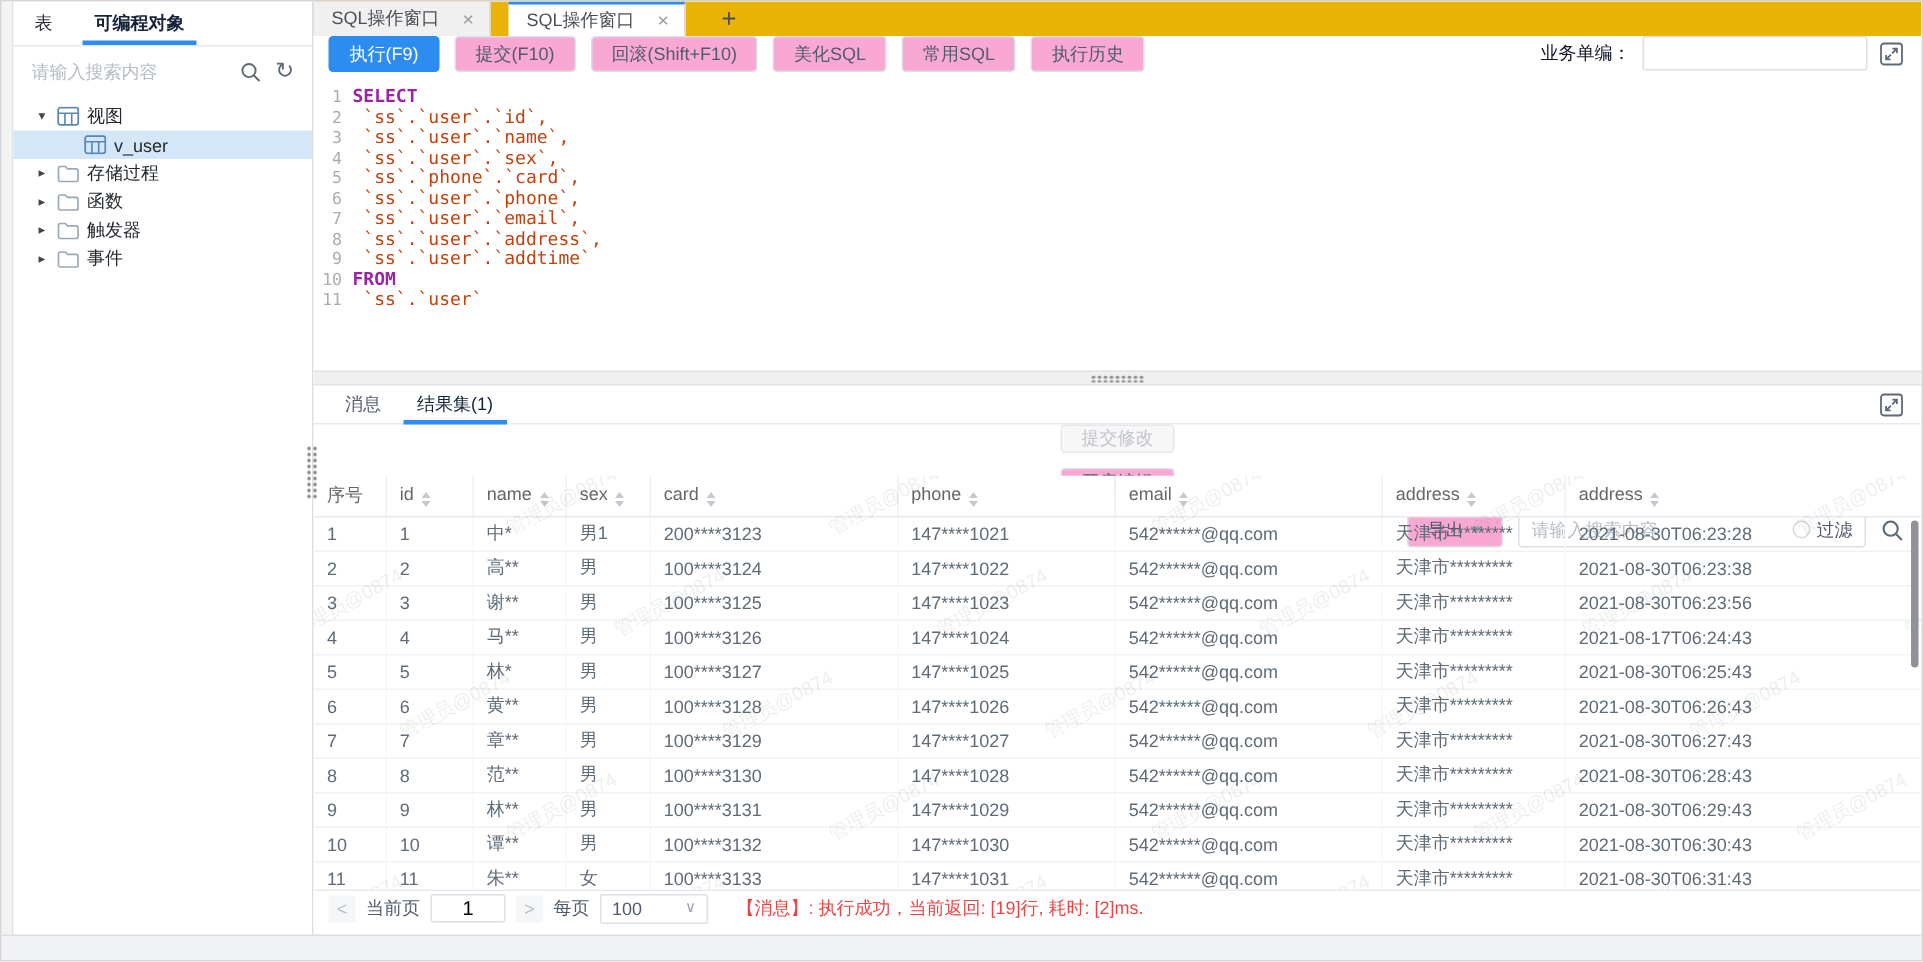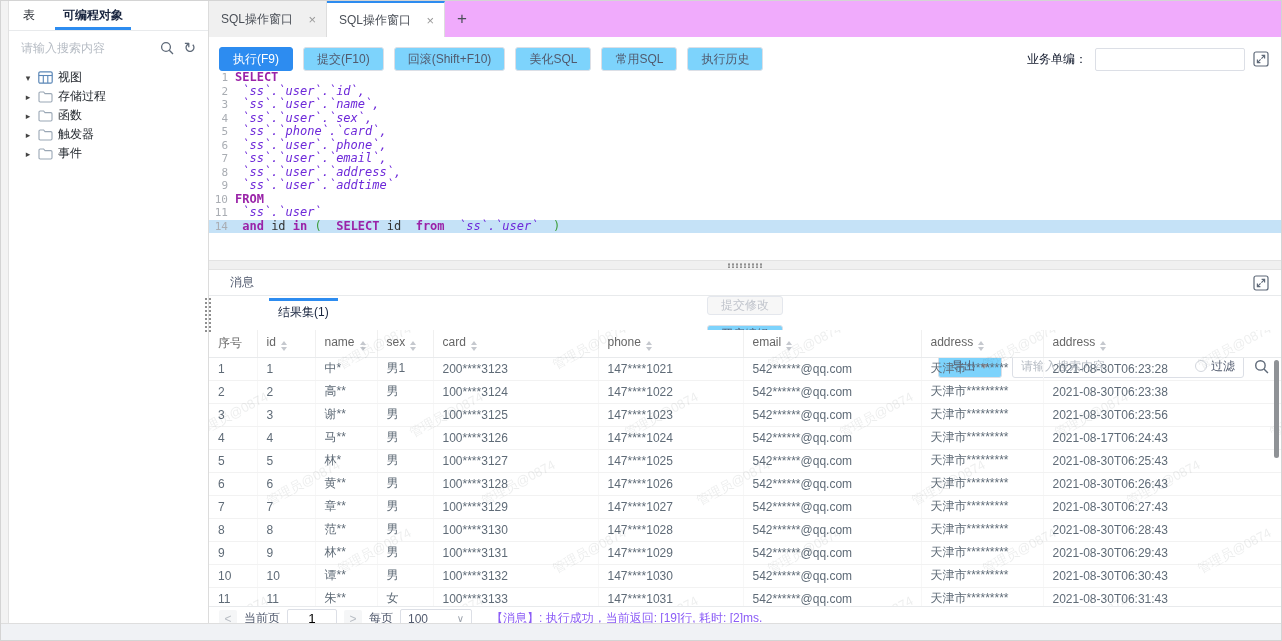--- a/index.html
+++ b/index.html
@@ -19,58 +19,58 @@
   .sb-search input::placeholder { color:#b6bcc4; }
   .icon-btn { display:inline-flex; align-items:center; justify-content:center; cursor:pointer; color:#5e6978; }
   .refresh-glyph { font-size:15px; color:#5e6978; line-height:1; }
   .tree { padding:6px 0; }
   .tree-item { height:19px; display:flex; align-items:center; gap:5px; cursor:pointer; color:#24292f; white-space:nowrap; }
   .tree-item.selected { background:#d3e7f9; }
   .caret { width:10px; font-size:9px; color:#444; text-align:center; flex-shrink:0; }
   .t-icon { flex-shrink:0; display:inline-flex; }
   
   .main { flex:1; display:flex; flex-direction:column; min-width:0; background:#fff; }
-  .tabbar { height:36px; background:#f0abfc; display:flex; align-items:stretch; flex-shrink:0; }
+  .tabbar { height:23px; background:#eab308; display:flex; align-items:stretch; flex-shrink:0;gap:12px; }
   .etab { width:118px; display:flex; align-items:center; padding:0 8px 0 12px; background:#f0f0f0;
           border-right:1px solid #ddd; color:#4a4f57; cursor:pointer; }
   .etab .lbl { flex:1; overflow:hidden; white-space:nowrap; }
   .etab .x { color:#999; font-size:13px; padding:0 2px; }
   .etab.active { background:#fff; border-top:2px solid #2d8cf0; }
   .newtab { width:34px; display:flex; align-items:center; justify-content:center; font-size:17px; color:#4a4f57; cursor:pointer; }
-  .toolbar { height:32px; display:flex; align-items:center; gap:10px; padding:12px 12px 0 10px; flex-shrink:0; }
-  .btn { height:24px; padding:0 13px; background:#7dd3fc; border:1px solid #dcdfe6; border-radius:3px;
+  .toolbar { height:32px; display:flex; align-items:flex-start; gap:10px; padding:0 12px 0 10px; flex-shrink:0; }
+  .btn { height:24px; padding:0 13px; background:#f9a8d4; border:1px solid #dcdfe6; border-radius:3px;
          font-size:12px; color:#515a6e; display:inline-flex; align-items:center; gap:4px; cursor:pointer; font-family:inherit; }
   .btn.primary { background:#2d8cf0; border-color:#2d8cf0; color:#fff; }
   .btn.disabled { background:#f7f7f7; border-color:#e4e7ed; color:#c0c4cc; cursor:default; }
   .toolbar-right { margin-left:auto; display:flex; align-items:center; gap:8px; }
   .biz-label { color:#0f172a; }
   .biz-input { width:150px; height:23px; border:1px solid #dcdfe6; border-radius:2px; outline:none; padding:0 6px; font-family:inherit; }
   
   .editor { height:191px; overflow:hidden; font-family:"DejaVu Sans Mono","Liberation Mono",monospace;
             font-size:12px; flex-shrink:0; padding-top:2px; cursor:text; }
   .cm-line { display:flex; height:13.5px; line-height:13.5px; white-space:pre; }
   .cm-line.hl { background:#c5e2f7; }
   .gutter { width:26px; text-align:right; padding-right:7px; color:#a9adb3; flex-shrink:0; font-size:11px; }
   .tok-k { color:#9a23a8; font-weight:bold; }
-  .tok-i { color:#6d28d9;font-style:italic; }
+  .tok-i { color:#c2410c; }
   .tok-s { color:#d8432a; }
   .tok-p { color:#3d9e3d; }
   .tok-n { color:#333; }
   
   .hsplit { height:10px; background:#f0f0f0; border-top:1px solid #e3e3e3; border-bottom:1px solid #e3e3e3;
             position:relative; flex-shrink:0; cursor:row-resize; }
   .hgrip { position:absolute; left:50%; top:2px; transform:translateX(-50%); width:36px; height:5px;
            background-image:radial-gradient(circle,#8f8f8f 1px,transparent 1.3px); background-size:4px 3px; }
   .vgrip { position:absolute; left:203px; top:296px; width:8px; height:36px; z-index:20; cursor:col-resize;
            background-image:radial-gradient(circle,#8f8f8f 1px,transparent 1.3px); background-size:4px 4px; }
   
   .res-tabs { height:26px; display:flex; align-items:stretch; gap:6px; padding:0 12px; border-bottom:1px solid #e8eaec;
               position:relative; flex-shrink:0; }
   .res-tab { padding:0 9px; line-height:25px; position:relative; color:#515a6e; cursor:pointer; }
-  .res-tab.active { color:#17233d;margin-top:30px; }
+  .res-tab.active { color:#17233d; }
   .res-tab.active::after { content:""; position:absolute; left:0; right:0; bottom:-1px; height:3px; background:#2d8cf0; }
   .res-expand { position:absolute; right:12px; top:5px; }
   .res-toolbar { height:34px; display:flex; align-items:center; gap:10px; padding:0 12px; flex-shrink:0;flex-direction:column; }
   .rt-right { margin-left:auto; display:flex; align-items:center; gap:10px; }
   .search-box { display:flex; align-items:center; justify-content:space-between; border:1px solid #dcdfe6;
                 border-radius:3px; height:24px; width:232px; padding:0 8px; }
   .search-box input { border:none; outline:none; flex:1; font-size:12px; min-width:0; font-family:inherit; }
   .search-box input::placeholder { color:#b6bcc4; }
   .filter { display:flex; align-items:center; gap:4px; color:#515a6e; cursor:pointer; }
   .radio { width:12px; height:12px; border:1px solid #d3d7de; border-radius:50%; background:#fff; }
@@ -92,21 +92,21 @@
   .wm { position:absolute; transform:rotate(-28deg); color:rgba(50,55,60,0.085); font-size:13px; white-space:nowrap; }
   
   .pagination { height:24px; display:flex; align-items:center; gap:7px; padding:0 10px; border-top:1px solid #e8eaec;
                 color:#515a6e; flex-shrink:0; background:#fff; }
   .pg-btn { width:18px; height:18px; background:#f5f6f7; color:#b8bdc4; display:flex; align-items:center;
             justify-content:center; border-radius:2px; font-size:12px; cursor:pointer; }
   .pg-input { width:50px; height:19px; border:1px solid #dcdfe6; border-radius:2px; text-align:center; outline:none; font-family:inherit; }
   .pg-select { width:72px; height:20px; border:1px solid #dcdfe6; border-radius:2px; display:flex; align-items:center;
                justify-content:space-between; padding:0 7px; cursor:pointer; color:#515a6e; }
   .pg-select .v-caret { color:#9aa1ab; font-size:10px; }
-  .pg-msg { margin-left:12px; color:#8b5cf6; }
+  .pg-msg { margin-left:12px; color:#ef4444; }
   .bottom-strip { height:17px; background:#f0f2f5; border-top:1px solid #dedede; flex-shrink:0; }
 </style>
 </head>
 <body>
 
 <div class="page">
   <div class="page-row">
     <div class="left-rail"></div>
 
     <div class="sidebar">
@@ -129,20 +129,32 @@
             <span class="caret">▾</span>
             <span class="t-icon">
               <svg width="15" height="13" viewBox="0 0 15 13">
                 <rect x="0.8" y="0.8" width="13.4" height="11.4" rx="1.5" fill="none" stroke="#5b87b7" stroke-width="1.2"></rect>
                 <line x1="0.8" y1="4.5" x2="14.2" y2="4.5" stroke="#5b87b7" stroke-width="1.1"></line>
                 <line x1="5.3" y1="4.5" x2="5.3" y2="12" stroke="#5b87b7" stroke-width="1.1"></line>
                 <line x1="9.8" y1="4.5" x2="9.8" y2="12" stroke="#5b87b7" stroke-width="1.1"></line>
               </svg>
             </span>
             <span>视图</span>
+          </div>
+          <div class="tree-item selected" style="padding-left: 32px;">
+            <span class="caret"></span>
+            <span class="t-icon">
+              <svg width="15" height="13" viewBox="0 0 15 13">
+                <rect x="0.8" y="0.8" width="13.4" height="11.4" rx="1.5" fill="none" stroke="#5b87b7" stroke-width="1.2"></rect>
+                <line x1="0.8" y1="4.5" x2="14.2" y2="4.5" stroke="#5b87b7" stroke-width="1.1"></line>
+                <line x1="5.3" y1="4.5" x2="5.3" y2="12" stroke="#5b87b7" stroke-width="1.1"></line>
+                <line x1="9.8" y1="4.5" x2="9.8" y2="12" stroke="#5b87b7" stroke-width="1.1"></line>
+              </svg>
+            </span>
+            <span>v_user</span>
           </div>
           <div class="tree-item" style="padding-left: 14px;">
             <span class="caret">▸</span>
             <span class="t-icon">
               <svg width="15" height="12" viewBox="0 0 15 12">
                 <path d="M1 2.2c0-.7.5-1.2 1.2-1.2h3.4l1.4 1.6h5.8c.7 0 1.2.5 1.2 1.2v6c0 .7-.5 1.2-1.2 1.2H2.2C1.5 11 1 10.5 1 9.8V2.2z" fill="#fff" stroke="#9aa7b5" stroke-width="1.1"></path>
               </svg>
             </span>
             <span>存储过程</span>
           </div>
@@ -213,21 +225,20 @@
           <div class="cm-line"><span class="gutter">2</span><span><span class="tok-i"> `ss`.`user`.`id`,</span></span></div>
           <div class="cm-line"><span class="gutter">3</span><span><span class="tok-i"> `ss`.`user`.`name`,</span></span></div>
           <div class="cm-line"><span class="gutter">4</span><span><span class="tok-i"> `ss`.`user`.`sex`,</span></span></div>
           <div class="cm-line"><span class="gutter">5</span><span><span class="tok-i"> `ss`.`phone`.`card`,</span></span></div>
           <div class="cm-line"><span class="gutter">6</span><span><span class="tok-i"> `ss`.`user`.`phone`,</span></span></div>
           <div class="cm-line"><span class="gutter">7</span><span><span class="tok-i"> `ss`.`user`.`email`,</span></span></div>
           <div class="cm-line"><span class="gutter">8</span><span><span class="tok-i"> `ss`.`user`.`address`,</span></span></div>
           <div class="cm-line"><span class="gutter">9</span><span><span class="tok-i"> `ss`.`user`.`addtime`</span></span></div>
           <div class="cm-line"><span class="gutter">10</span><span><span class="tok-k">FROM</span></span></div>
           <div class="cm-line"><span class="gutter">11</span><span><span class="tok-i"> `ss`.`user`</span></span></div>
-          <div class="cm-line hl"><span class="gutter">14</span><span><span class="tok-k"> and</span><span class="tok-n"> id </span><span class="tok-k">in</span><span class="tok-p"> ( </span><span class="tok-k"> SELECT</span><span class="tok-n"> id  </span><span class="tok-k">from</span><span class="tok-i">  `ss`.`user`</span><span class="tok-p">  )</span></span></div>
         </div>
 
       <div class="hsplit">
           <div class="hgrip"></div>
         </div>
 
       <div class="res-tabs">
         <div class="res-tab">消息</div>
         <div class="res-tab active">结果集(1)</div>
         <span class="icon-btn res-expand">

